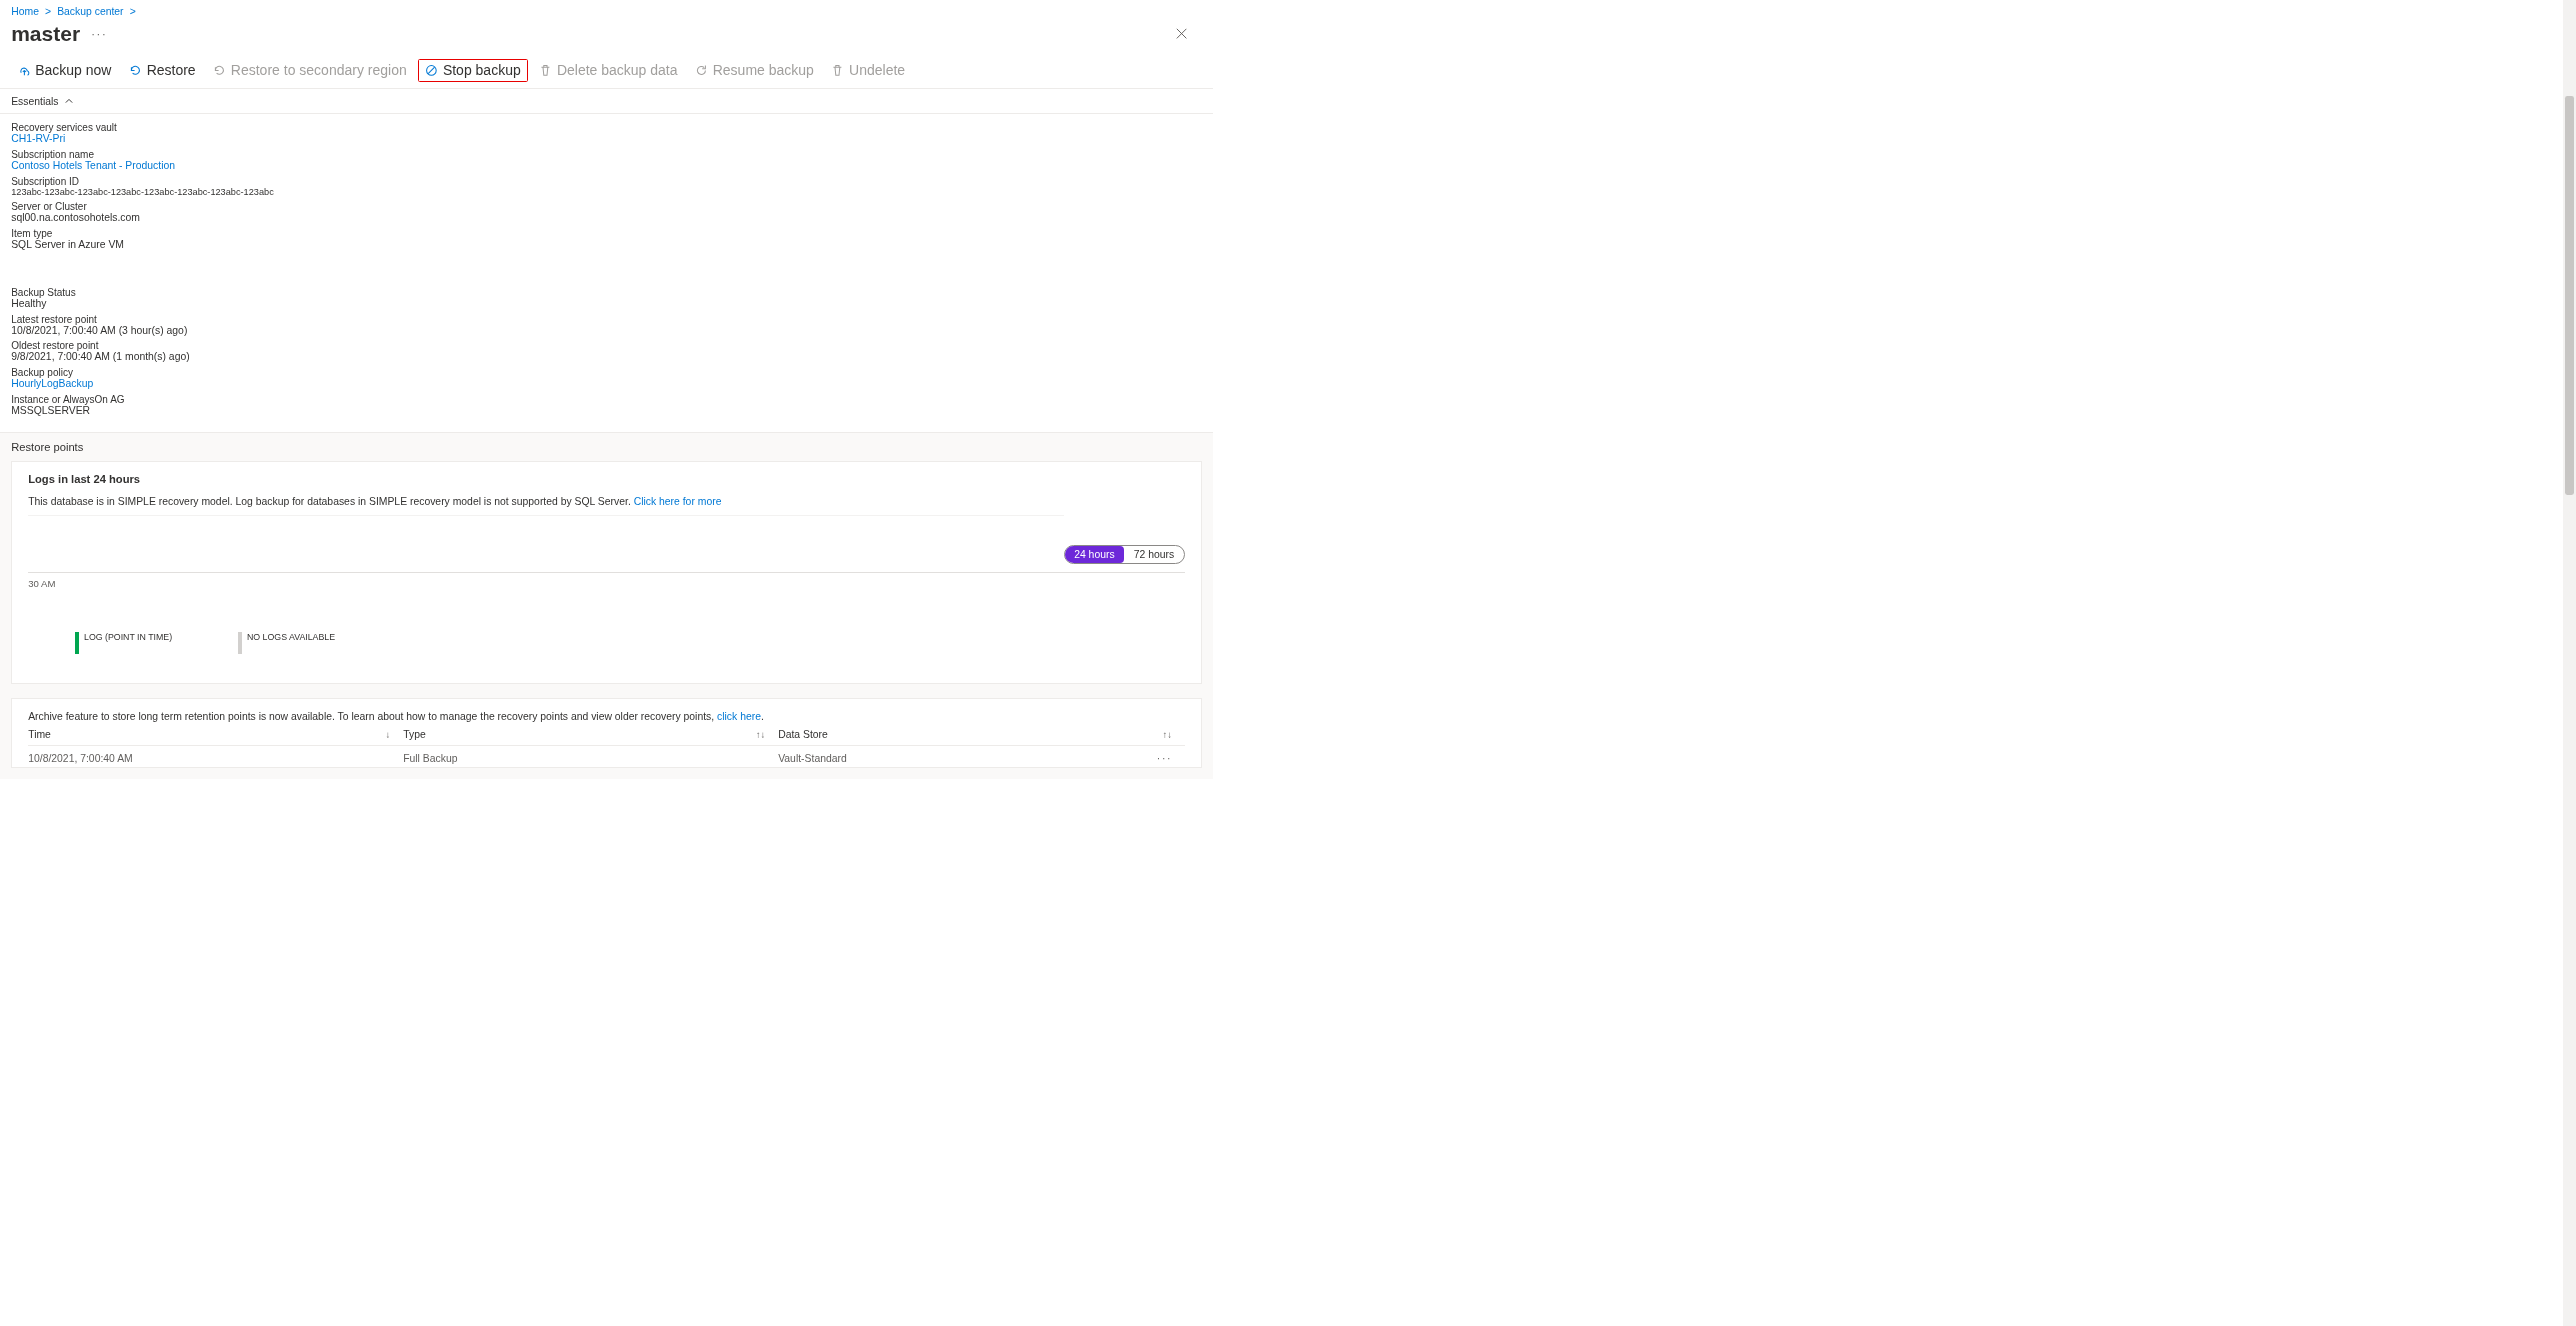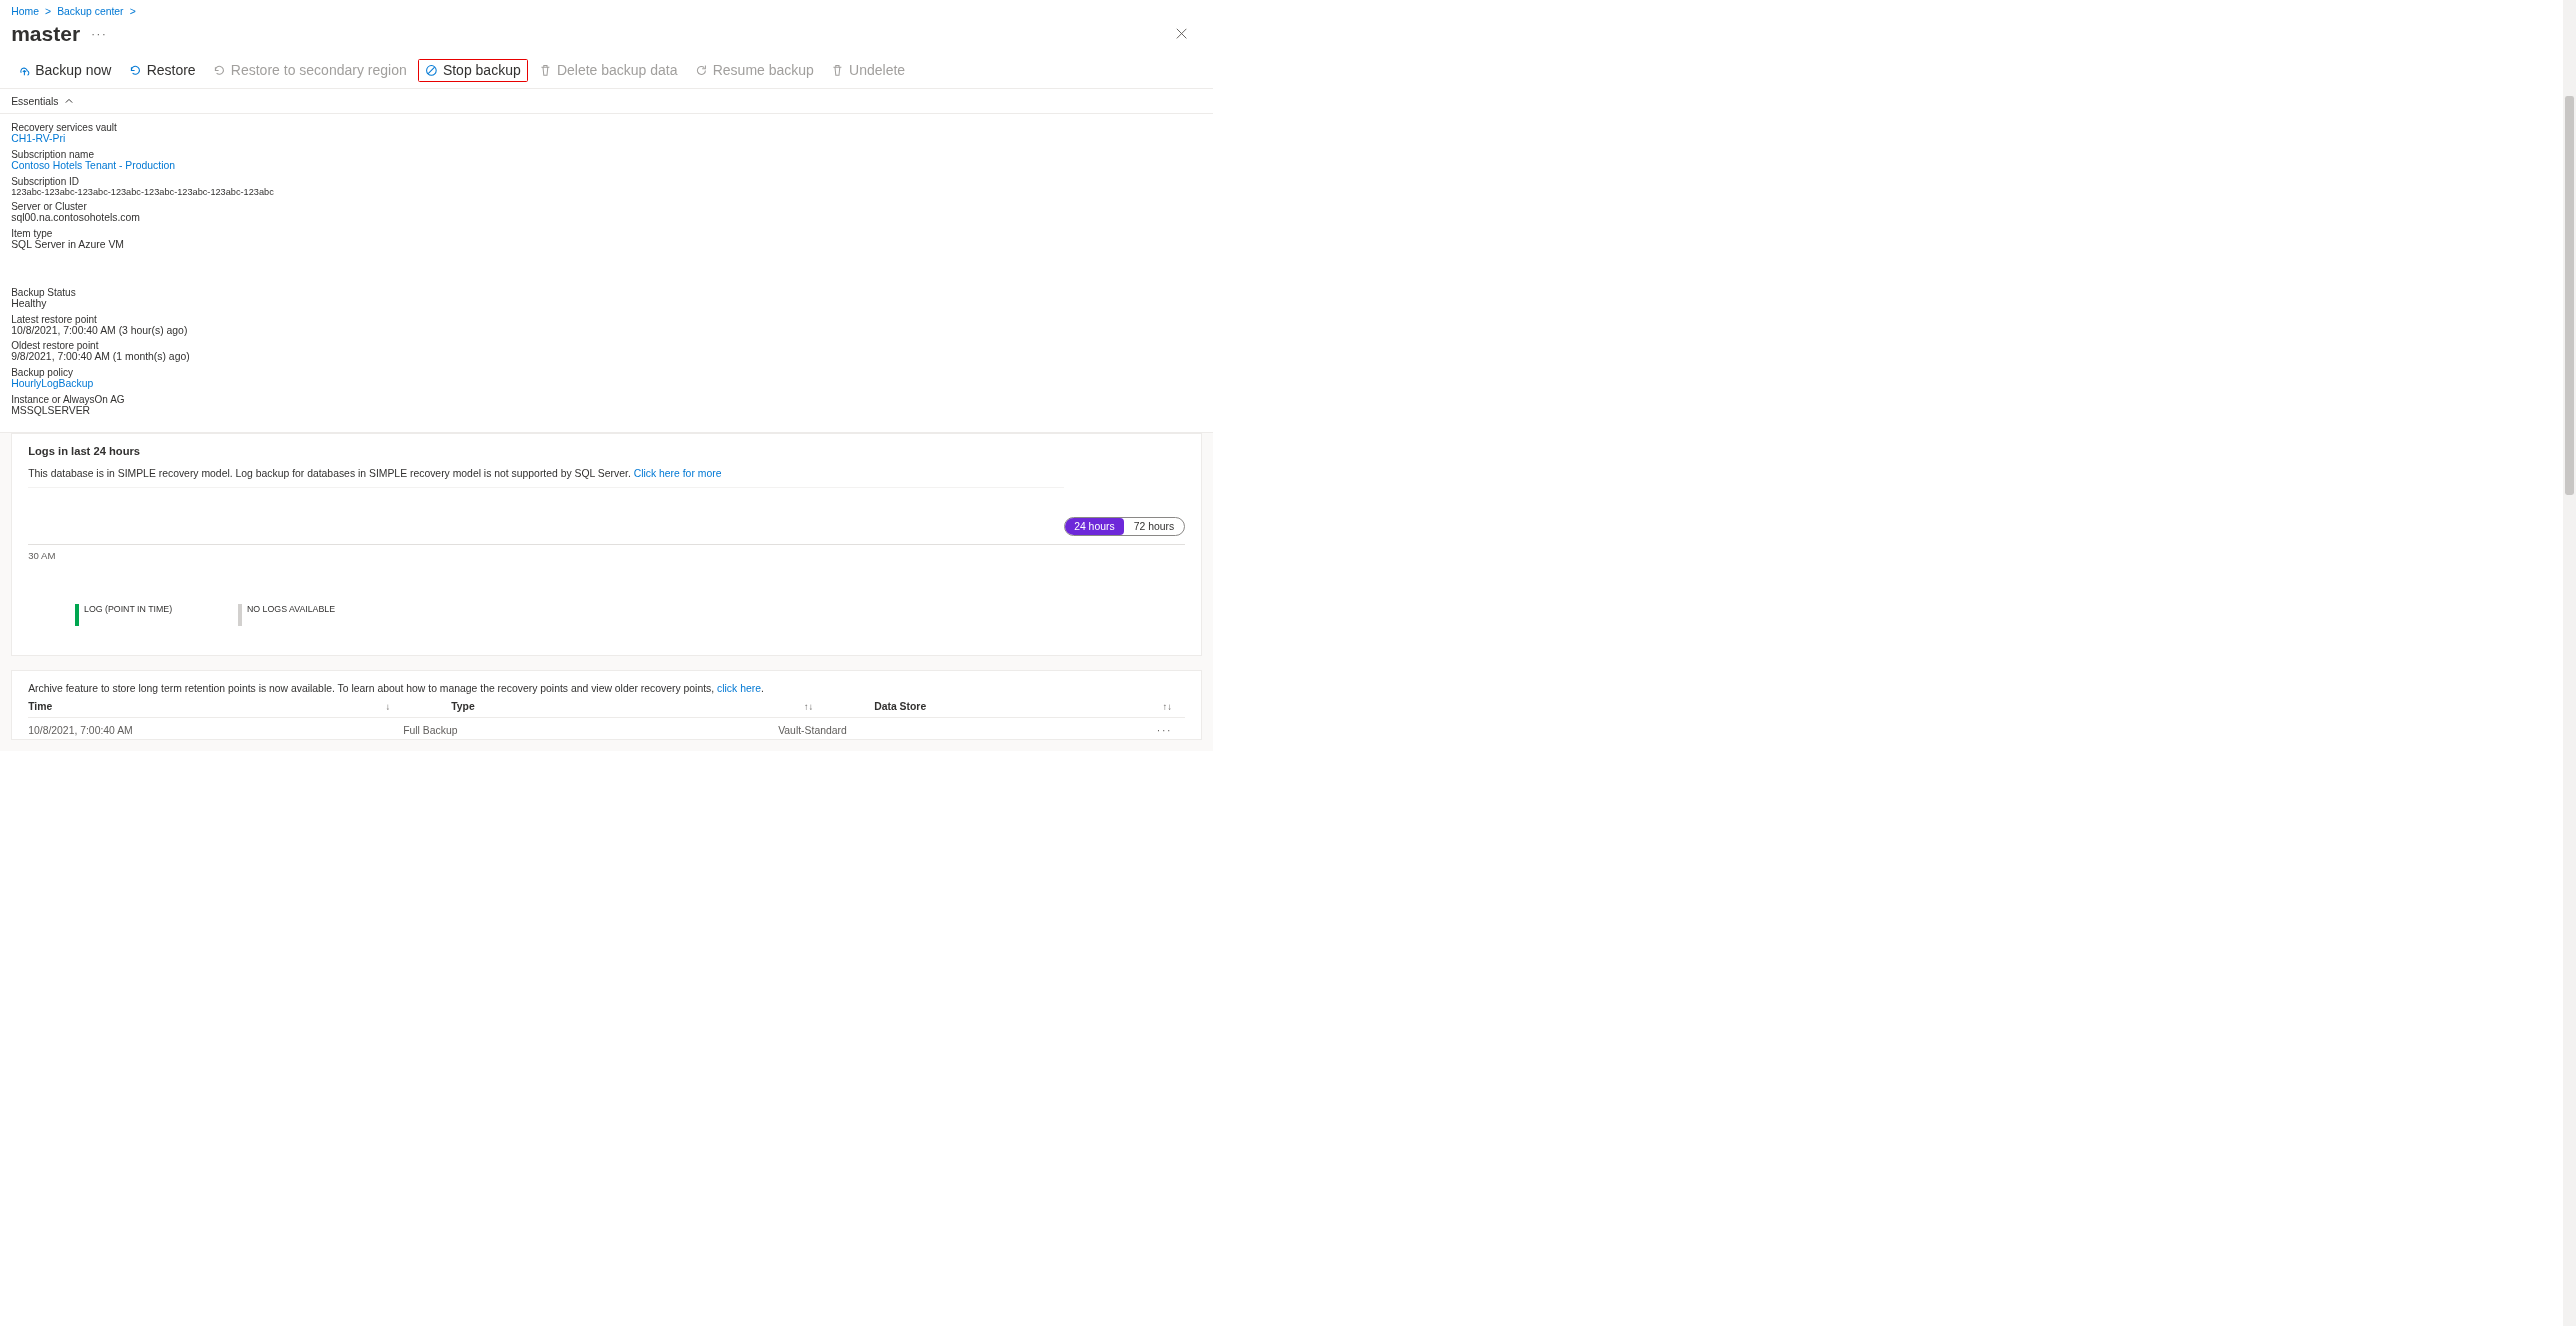--- a/index.html
+++ b/index.html
@@ -199,22 +199,21 @@
   .fd-desc {
     font-size: 10.4px;
     color: #323130;
     margin-bottom: 3.2px;
   }
   .tbl-head {
     display: flex;
     border-bottom: 0.8px solid #edebe9;
     padding: 4.8px 0;
     font-size: 10.4px;
-    font-weight: 700;
-    gap: 48px;
+    font-weight: 400;
   }
   .tbl-row {
     display: flex;
     padding: 6.4px 0 3.2px;
     font-size: 10.4px;
     color: #605e5c;
   }
   .col-time { flex: 0 0 375px; display: flex; align-items: center; justify-content: space-between; padding-right: 12.8px; }
   .col-type { flex: 0 0 375px; display: flex; align-items: center; justify-content: space-between; padding-right: 12.8px; }
   .col-ds   { flex: 1; display: flex; align-items: center; justify-content: space-between; padding-right: 12.8px; }
@@ -365,20 +364,21 @@
     </div>
     <div class="ess-item">
       <div class="ess-label">Instance or AlwaysOn AG</div>
       <div class="ess-value">MSSQLSERVER</div>
     </div>
   </div>
 </div>
 
 <div class="grey-wrapper">
 
+<div class="sect-grey">Restore points</div>
 
 <div class="rp-card">
   <div class="rp-top">
     <div style="flex:1">
       <div class="rp-title">Logs in last 24 hours</div>
       <div class="rp-desc">
         <span>This database is in SIMPLE recovery model. Log backup for databases in SIMPLE recovery model is not supported by SQL Server.</span>
         <a>Click here for more</a>
       </div>
     </div>

